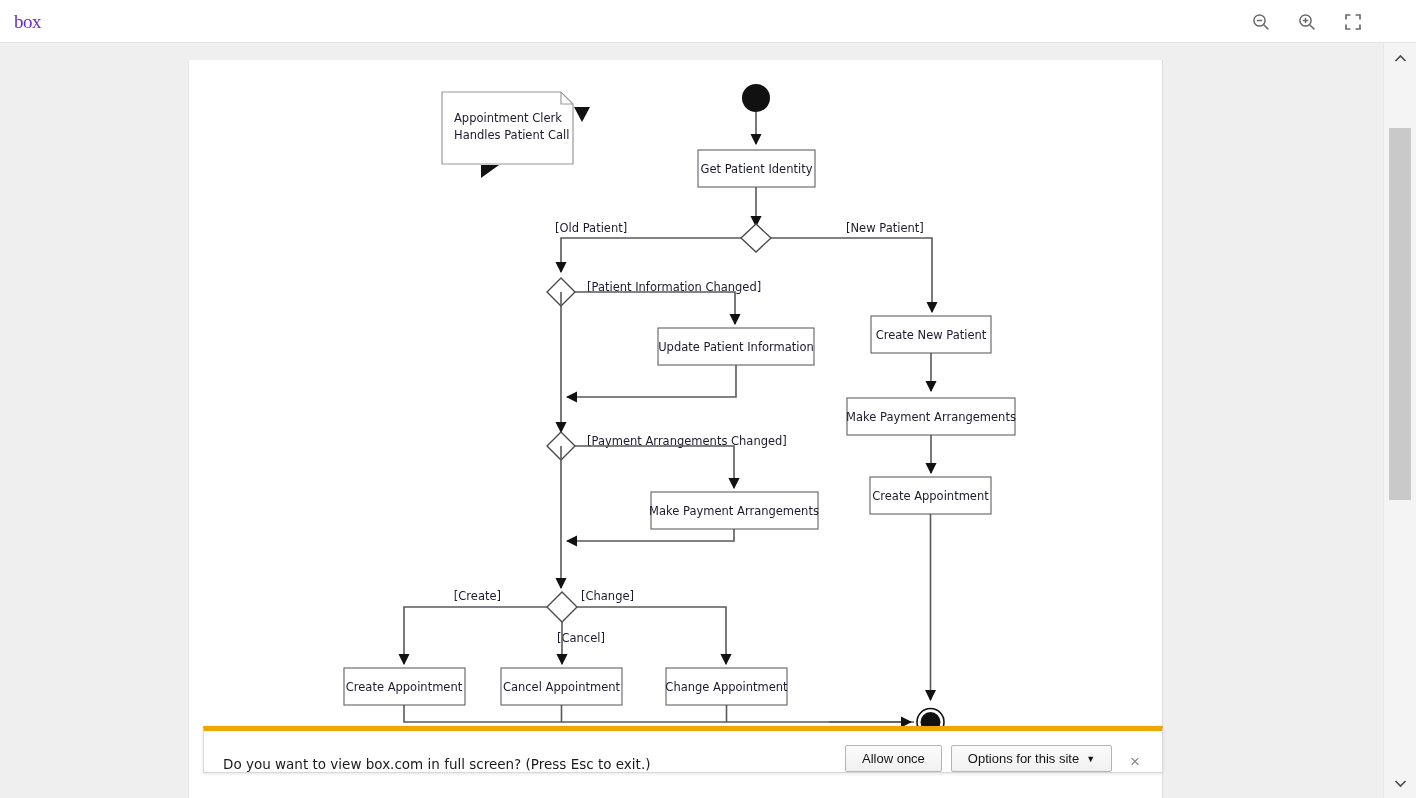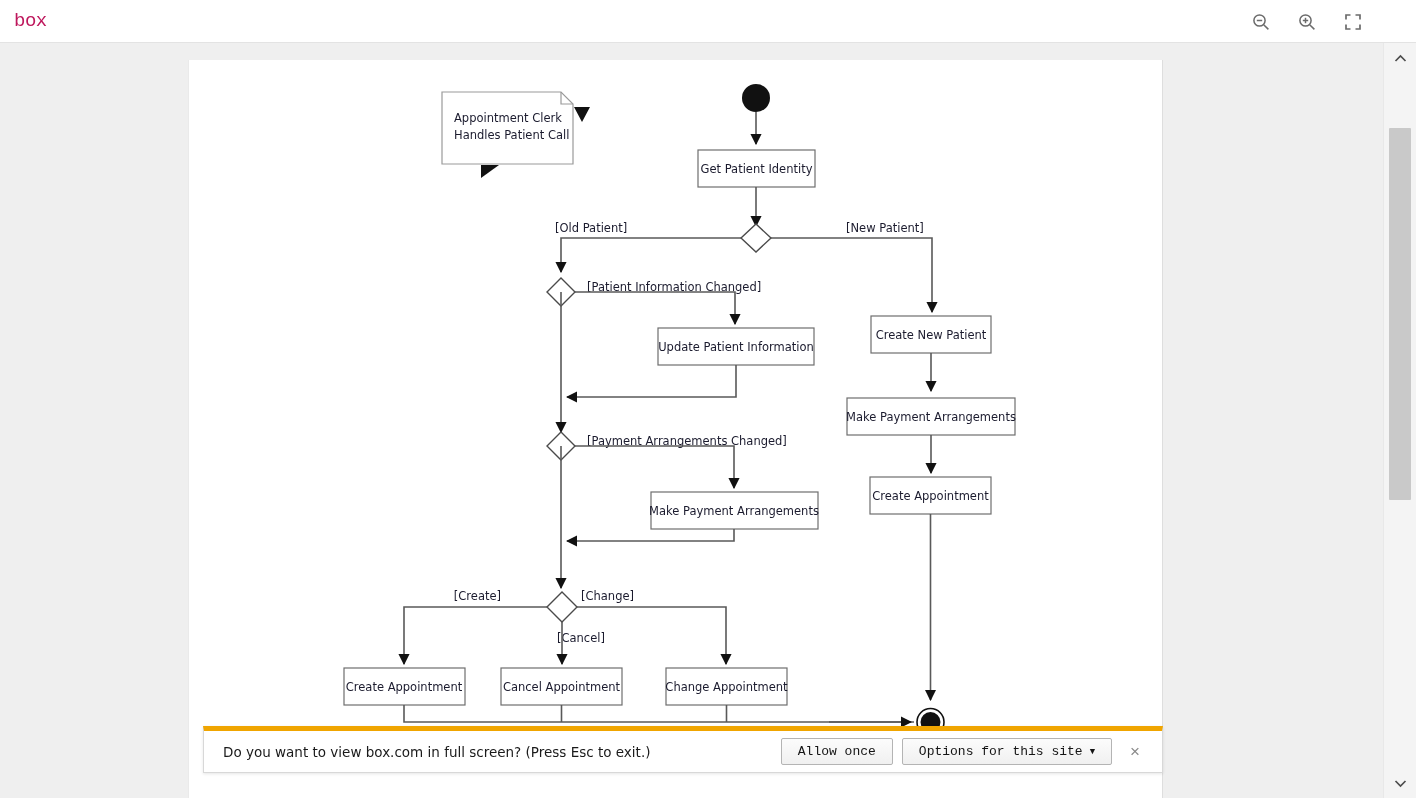--- a/index.html
+++ b/index.html
@@ -25,23 +25,23 @@
     left: 0; top: 0;
     width: 1416px; height: 43px;
     background: #ffffff;
     border-bottom: 1px solid #e3e3e3;
     box-sizing: border-box;
   }
   .brand {
     position: absolute;
     left: 14px; top: 12px;
     font-size: 19px;
-    color: #be185d;
+    color: #6d28d9;
     letter-spacing: -0.5px;
-    font-family: Liberation Mono, monospace;
+    font-family: Liberation Serif, serif;
     line-height: 19px;
   }
   .hdr-icons {
     position: absolute;
     right: 50px; top: 9px;
     display: flex;
     align-items: center;
     gap: 20px;
   }
   .hdr-icon {
@@ -127,32 +127,32 @@
   .notif {
     position: absolute;
     left: 203px; bottom: 25px;
     width: 960px;
     height: 47px;
     background: #ffffff;
     border: 1px solid #d8d8d8;
     border-top: 5px solid #f0a500;
     box-sizing: border-box;
     display: flex;
-    align-items: center;
+    align-items: flex-end;
     padding: 0 14px 0 19px;
     box-shadow: 0 1px 3px rgba(0,0,0,0.10);
   }
   .notif-text {
     font-size: 13.5px;
     color: #1a1a1a;
     flex: 1;
     font-family: "DejaVu Sans", sans-serif;
   }
   .notif-btn {
-    font-family: Liberation Mono, monospace;
+    font-family: Liberation Sans, sans-serif;
     font-size: 13px;
     color: #141414;
     background: linear-gradient(#fcfcfc, #f0f0f0);
     border: 1px solid #b4b4b4;
     border-radius: 2px;
     padding: 5px 16px;
     margin-left: 9px;
     cursor: pointer;
     white-space: nowrap;
   }

